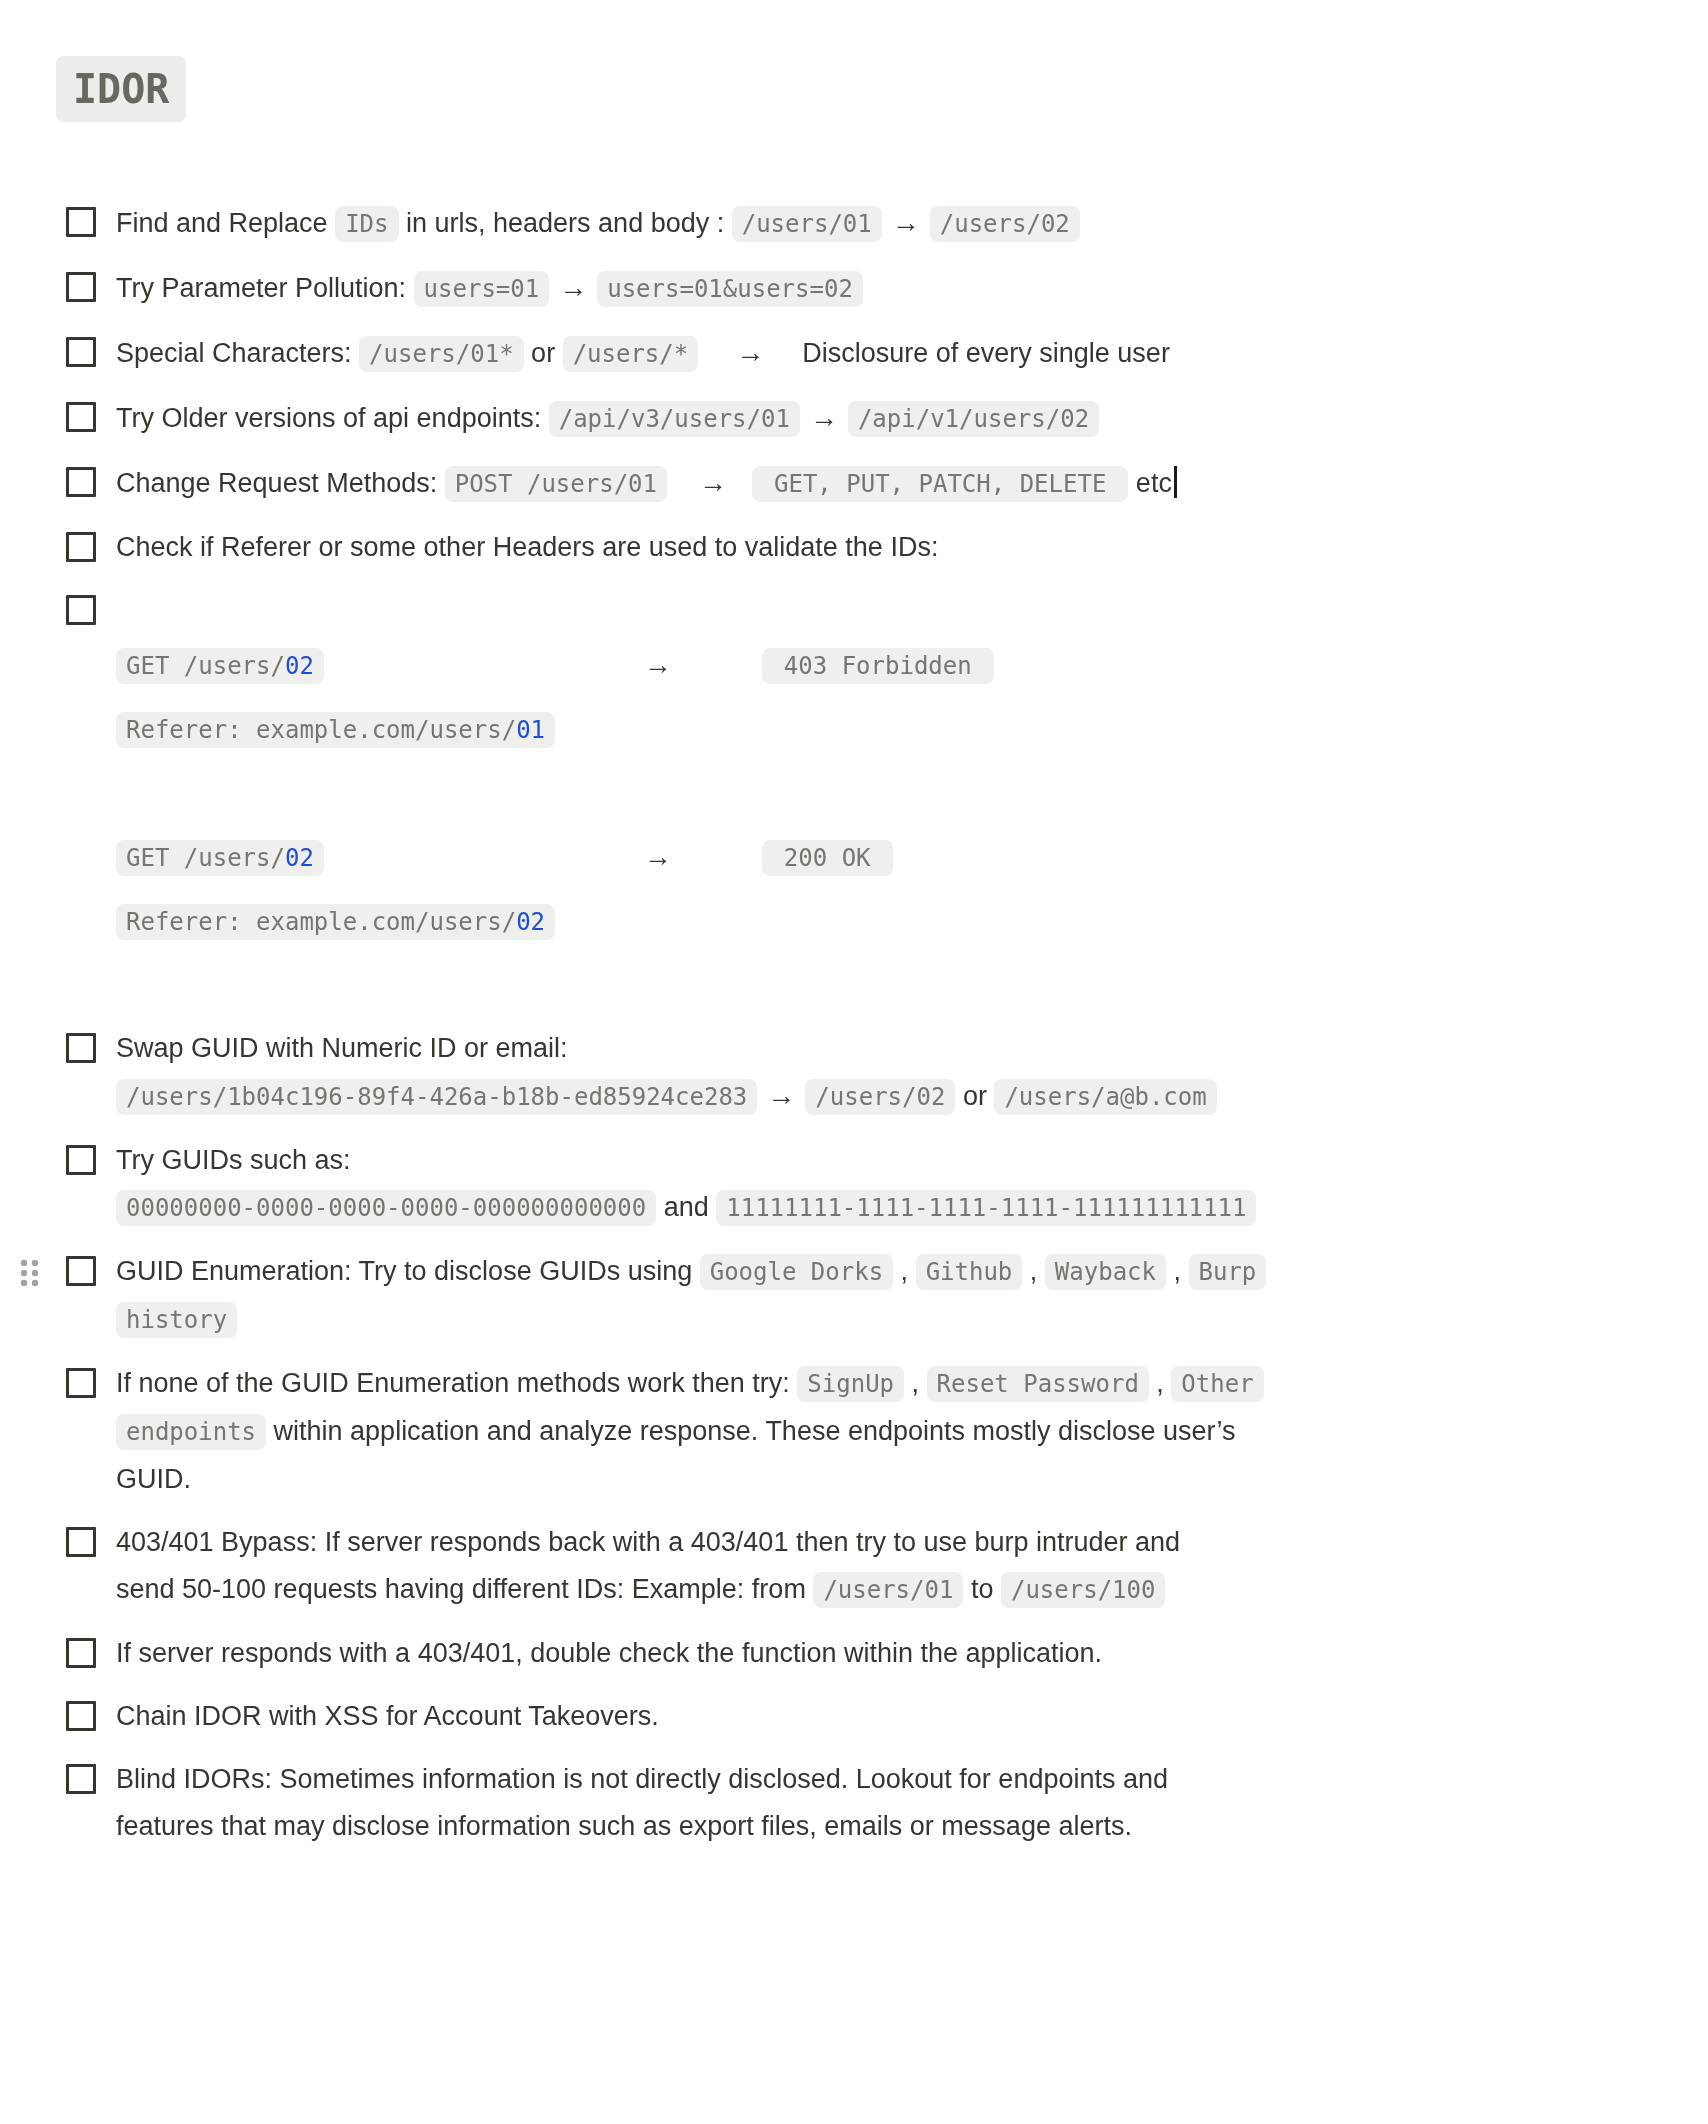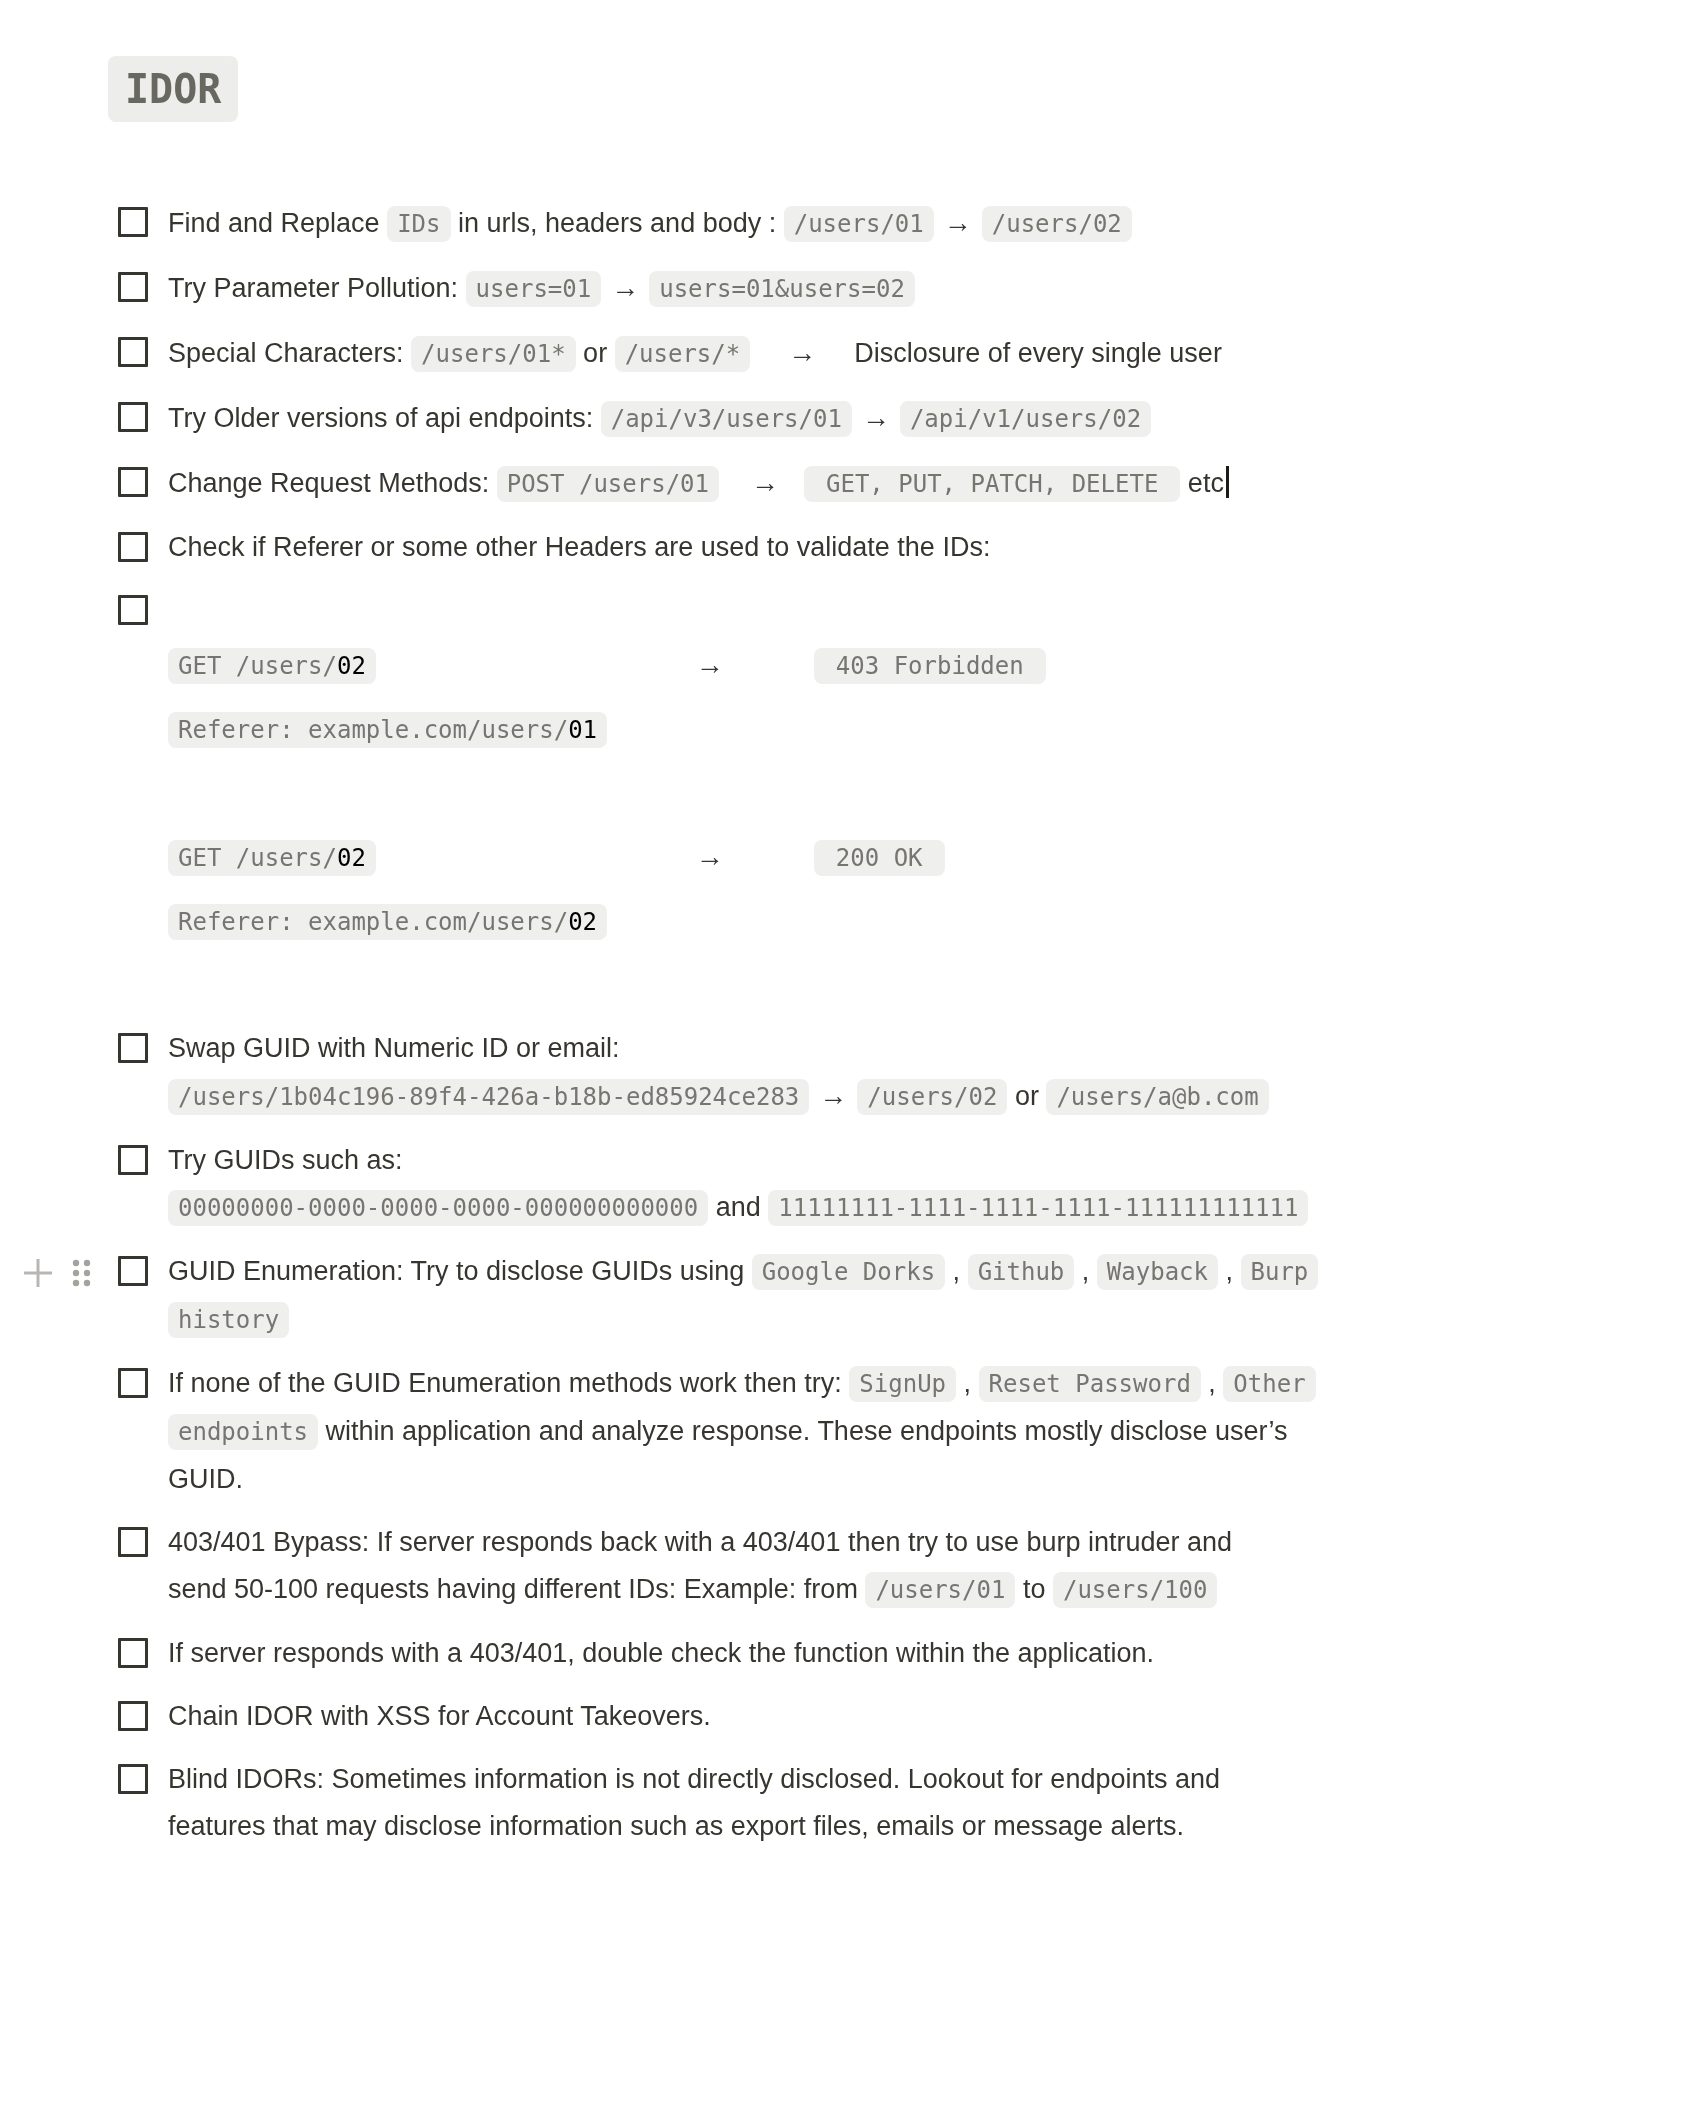--- a/index.html
+++ b/index.html
@@ -2,21 +2,21 @@
 <html><head>
 <meta charset="utf-8">
 <style>
   html,body{margin:0;padding:0;background:#ffffff;}
   body{
     width:1708px;height:2124px;overflow:hidden;
     font-family:"Liberation Sans",sans-serif;
     color:#37352F;
     position:relative;
   }
-  .page{padding:56px 120px 0 108px;}
+  .page{padding:56px 120px 0 56px;}
 
   
   .title-code{
     display:inline-block;
     font-family:"DejaVu Sans Mono",monospace;
     font-weight:bold;
     font-size:40px;
     line-height:50px;
     color:#696860;
     background:#EDEDEB;
@@ -57,21 +57,21 @@
   .code{
     font-family:"DejaVu Sans Mono",monospace;
     font-size:24px;
     color:#76756F;
     background:#EFEFED;
     border-radius:8px;
     padding:4px 10px;
     white-space:pre;
   }
   .code.wide{padding:4px 22px;}
-  .code .red, .code.red{color:#000000;margin-top:48px;}
+  .code .red, .code.red{color:#1d4ed8;margin-top:48px;}
   .arrow{
     display:inline-block;
     margin:0 10px;
     color:#37352F;
     font-size:28px;
   }
   .gap{display:inline-block;height:1px;}
   .caret{
     display:inline-block;
     width:3px;height:32px;

